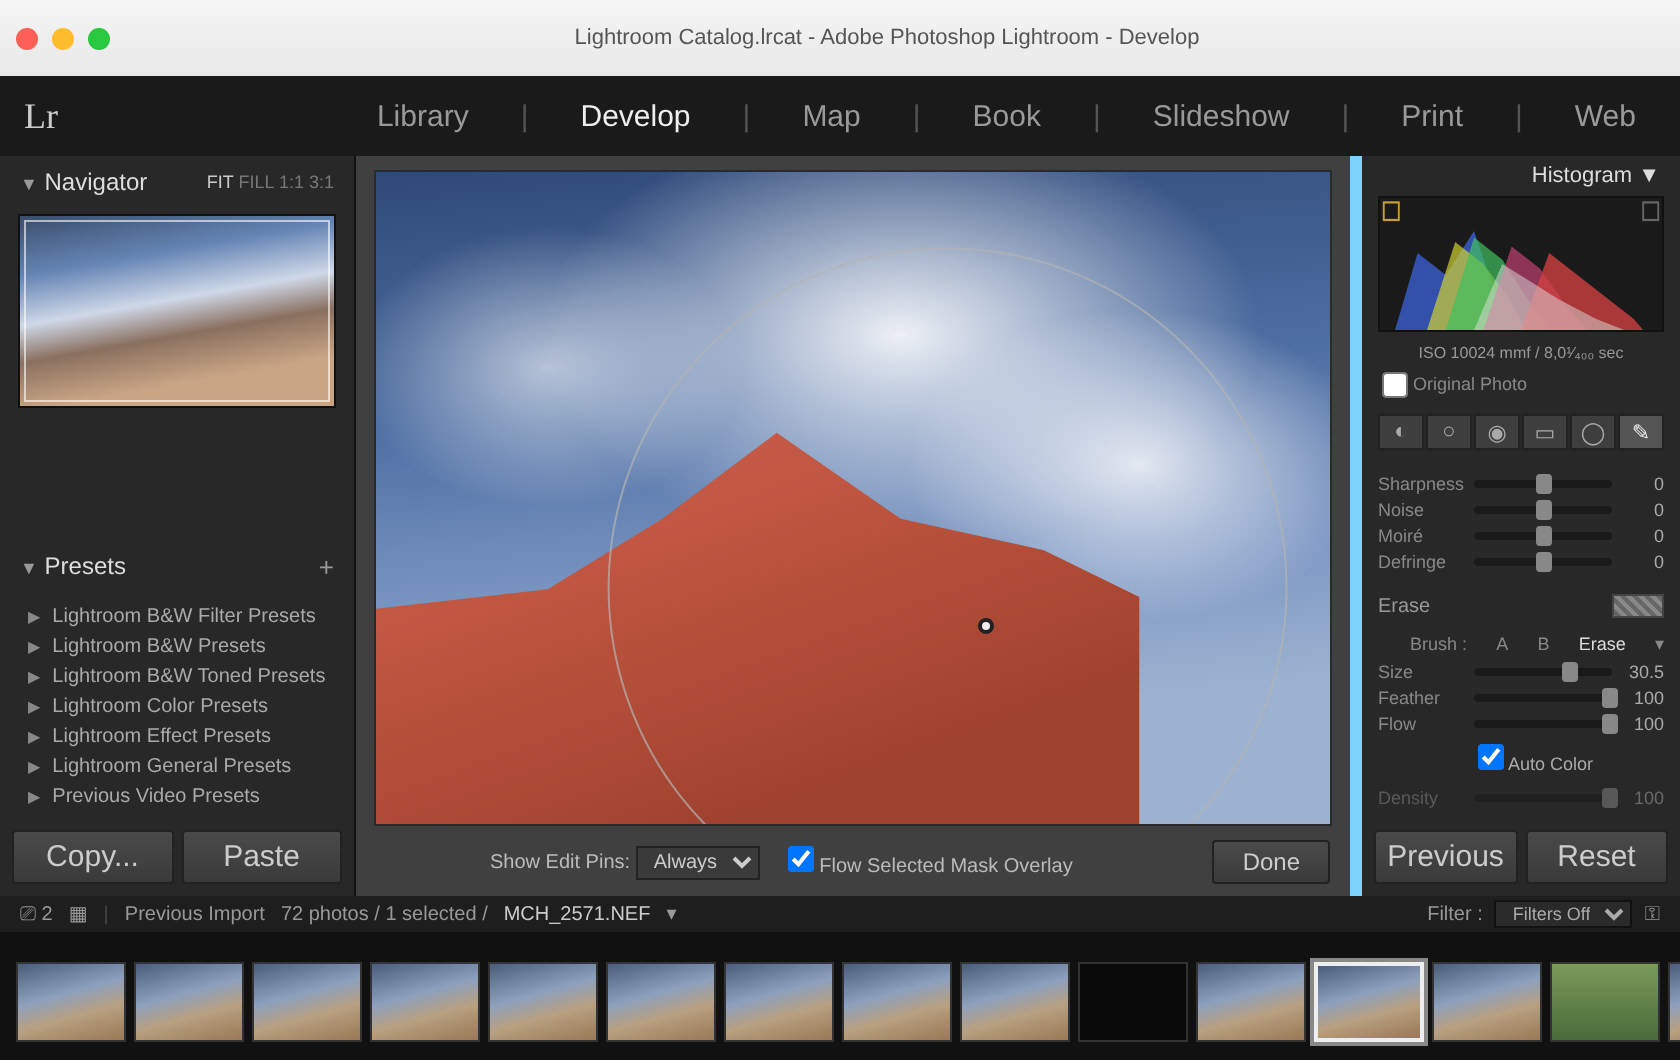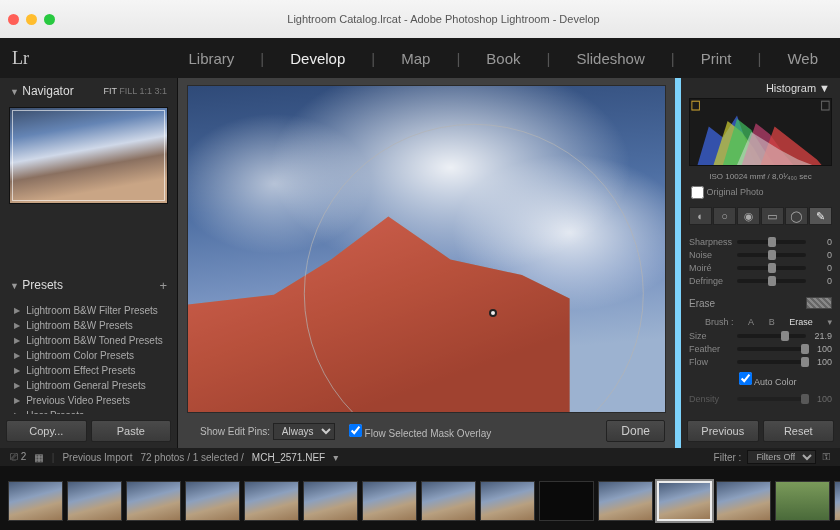--- a/index.html
+++ b/index.html
@@ -34,41 +34,41 @@
 .nav-controls { font-size: 9px; color: #777; }
 .nav-controls span.on { color: #ccc; }
 .nav-thumb { margin: 4px 10px; height: 95px; background: linear-gradient(170deg, #3a4d6b 0%, #6585b5 25%, #cfd8e8 45%, #8a7060 60%, #c9a585 80%); position: relative; box-shadow: 0 0 0 1px #111; }
 .nav-thumb::after { content: ""; position: absolute; left: 2px; right: 2px; top: 2px; bottom: 2px; border: 1px solid rgba(255,255,255,0.6); }
 
 .presets-list { flex: 1; padding: 4px 0; overflow: hidden; }
 .preset-row { display: flex; align-items: center; padding: 2px 14px; font-size: 10px; color: #aaa; cursor: pointer; gap: 6px; }
 .preset-row .tri { font-size: 8px; color: #888; }
 
 .left-buttons { display: flex; gap: 4px; padding: 6px; }
-.btn { flex: 1; background: linear-gradient(#4a4a4a, #3a3a3a); border: 1px solid #222; color: #ccc; font-size: 11px; padding: 4px 0; text-align: center; cursor: pointer; border-radius: 2px; }
+.btn { flex: 1; background: linear-gradient(#4a4a4a, #3a3a3a); border: 1px solid #222; color: #ccc; font-size: 15px; padding: 4px 0; text-align: center; cursor: pointer; border-radius: 2px; }
 
 
 .center { display: flex; flex-direction: column; background: #404040; }
 .canvas { flex: 1; margin: 8px 10px 4px 10px; position: relative; overflow: hidden; background: #404040; box-shadow: 0 0 0 1px #2a2a2a; }
 .photo { position: absolute; inset: 0; }
 .sky { position: absolute; inset: 0; background:
   radial-gradient(ellipse 300px 180px at 55% 25%, rgba(255,255,255,0.9), rgba(255,255,255,0) 60%),
   radial-gradient(ellipse 180px 120px at 80% 45%, rgba(255,255,255,0.8), rgba(255,255,255,0) 65%),
   radial-gradient(ellipse 140px 100px at 18% 30%, rgba(255,255,255,0.6), rgba(255,255,255,0) 70%),
   linear-gradient(175deg, #2f4a78 0%, #4e6fa3 35%, #7a95c2 60%, #9cb2d0 80%); }
 .building { position: absolute; left: 0; right: 0; bottom: 0; height: 60%;
   clip-path: polygon(0 100%, 0 45%, 18% 40%, 30% 22%, 42% 0%, 55% 22%, 70% 30%, 80% 42%, 80% 100%);
   background: linear-gradient(160deg, #d4b89a 0%, #b8966f 40%, #a07a58 70%); }
 .mask-overlay { position: absolute; left: 0; right: 0; bottom: 0; height: 60%;
   clip-path: polygon(0 100%, 0 45%, 18% 40%, 30% 22%, 42% 0%, 55% 22%, 70% 30%, 80% 42%, 80% 100%);
   background: rgba(255, 40, 40, 0.55); mix-blend-mode: multiply; }
 .brush-circle { position: absolute; width: 340px; height: 340px; border: 1px solid rgba(180,180,180,0.7); border-radius: 50%; left: 30%; top: 20%; transform: translate(-8%, -8%); }
 .brush-center { position: absolute; width: 8px; height: 8px; border: 2px solid #222; background: #eee; border-radius: 50%; left: calc(30% + 162px); top: calc(20% + 162px); transform: translate(-50%, -50%); }
 
-.toolbar-under { display: flex; align-items: center; padding: 4px 10px 6px 22px; font-size: 10px; color: #bbb; }
+.toolbar-under { display: flex; align-items: center; padding: 4px 10px 6px 22px; font-size: 10px; color: #bbb; margin-left: 45px; }
 .toolbar-under select { background: #3a3a3a; color: #ccc; border: 1px solid #222; font-size: 10px; padding: 1px 4px; }
 .toolbar-under .chk { margin-left: 14px; }
 .toolbar-under .done { margin-left: auto; }
 .btn-sm { background: linear-gradient(#4a4a4a, #3a3a3a); border: 1px solid #222; color: #ccc; font-size: 12px; padding: 3px 14px; cursor: pointer; border-radius: 2px; }
 
 
 .rightpanel { background: #282828; display: flex; flex-direction: column; border-left: 6px solid #7dd3fc; font-size: 10px; }
 .rp-header { text-align: right; padding: 4px 10px; color: #ddd; font-size: 11px; }
 .histogram { height: 68px; margin: 0 8px 4px 8px; background: #1a1a1a; position: relative; overflow: hidden; border: 1px solid #111; }
 .histogram svg { width: 100%; height: 100%; display: block; }
@@ -291,21 +291,21 @@
         <span>A</span>
         <span>B</span>
         <span class="on">Erase</span>
         <span>▾</span>
       </div>
       <div class="srow">
           <span class="lbl">Size</span>
           <div class="track">
             <div class="knob" style="left:70%"></div>
           </div>
-          <span class="val">21.9</span>
+          <span class="val">30.5</span>
         </div>
       <div class="srow">
           <span class="lbl">Feather</span>
           <div class="track">
             <div class="knob" style="left:98%"></div>
           </div>
           <span class="val">100</span>
         </div>
       <div class="srow">
           <span class="lbl">Flow</span>

